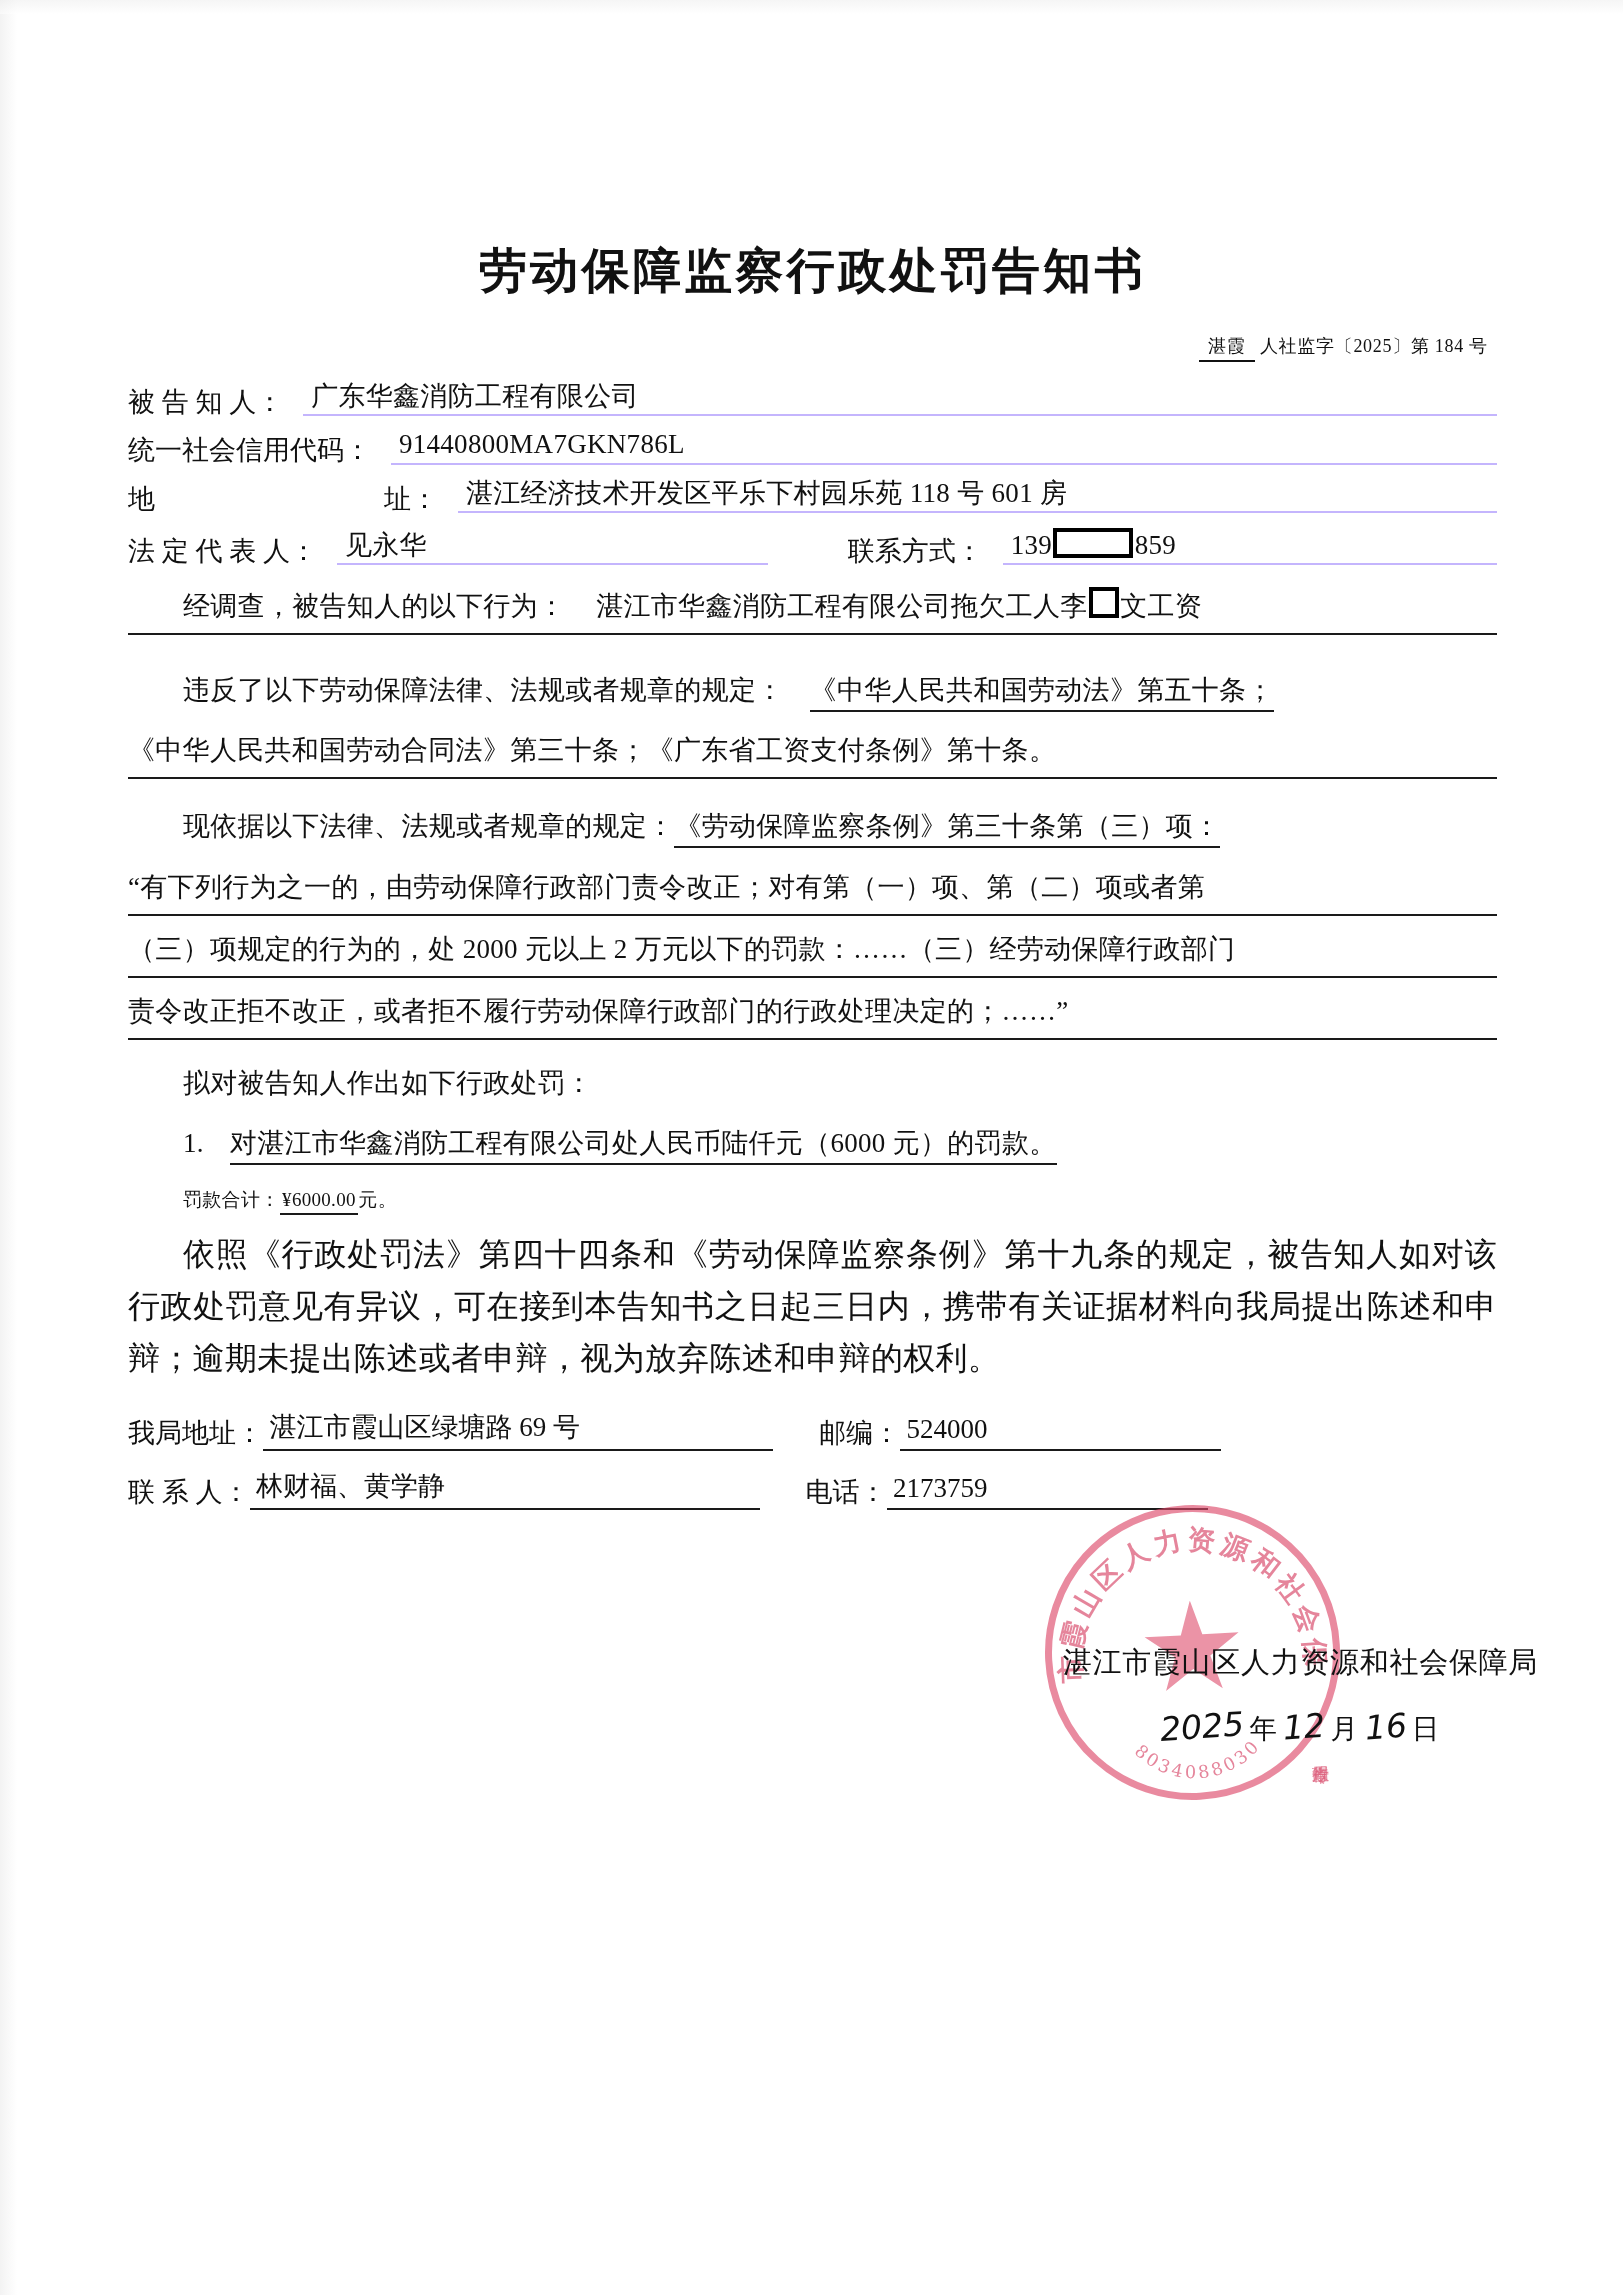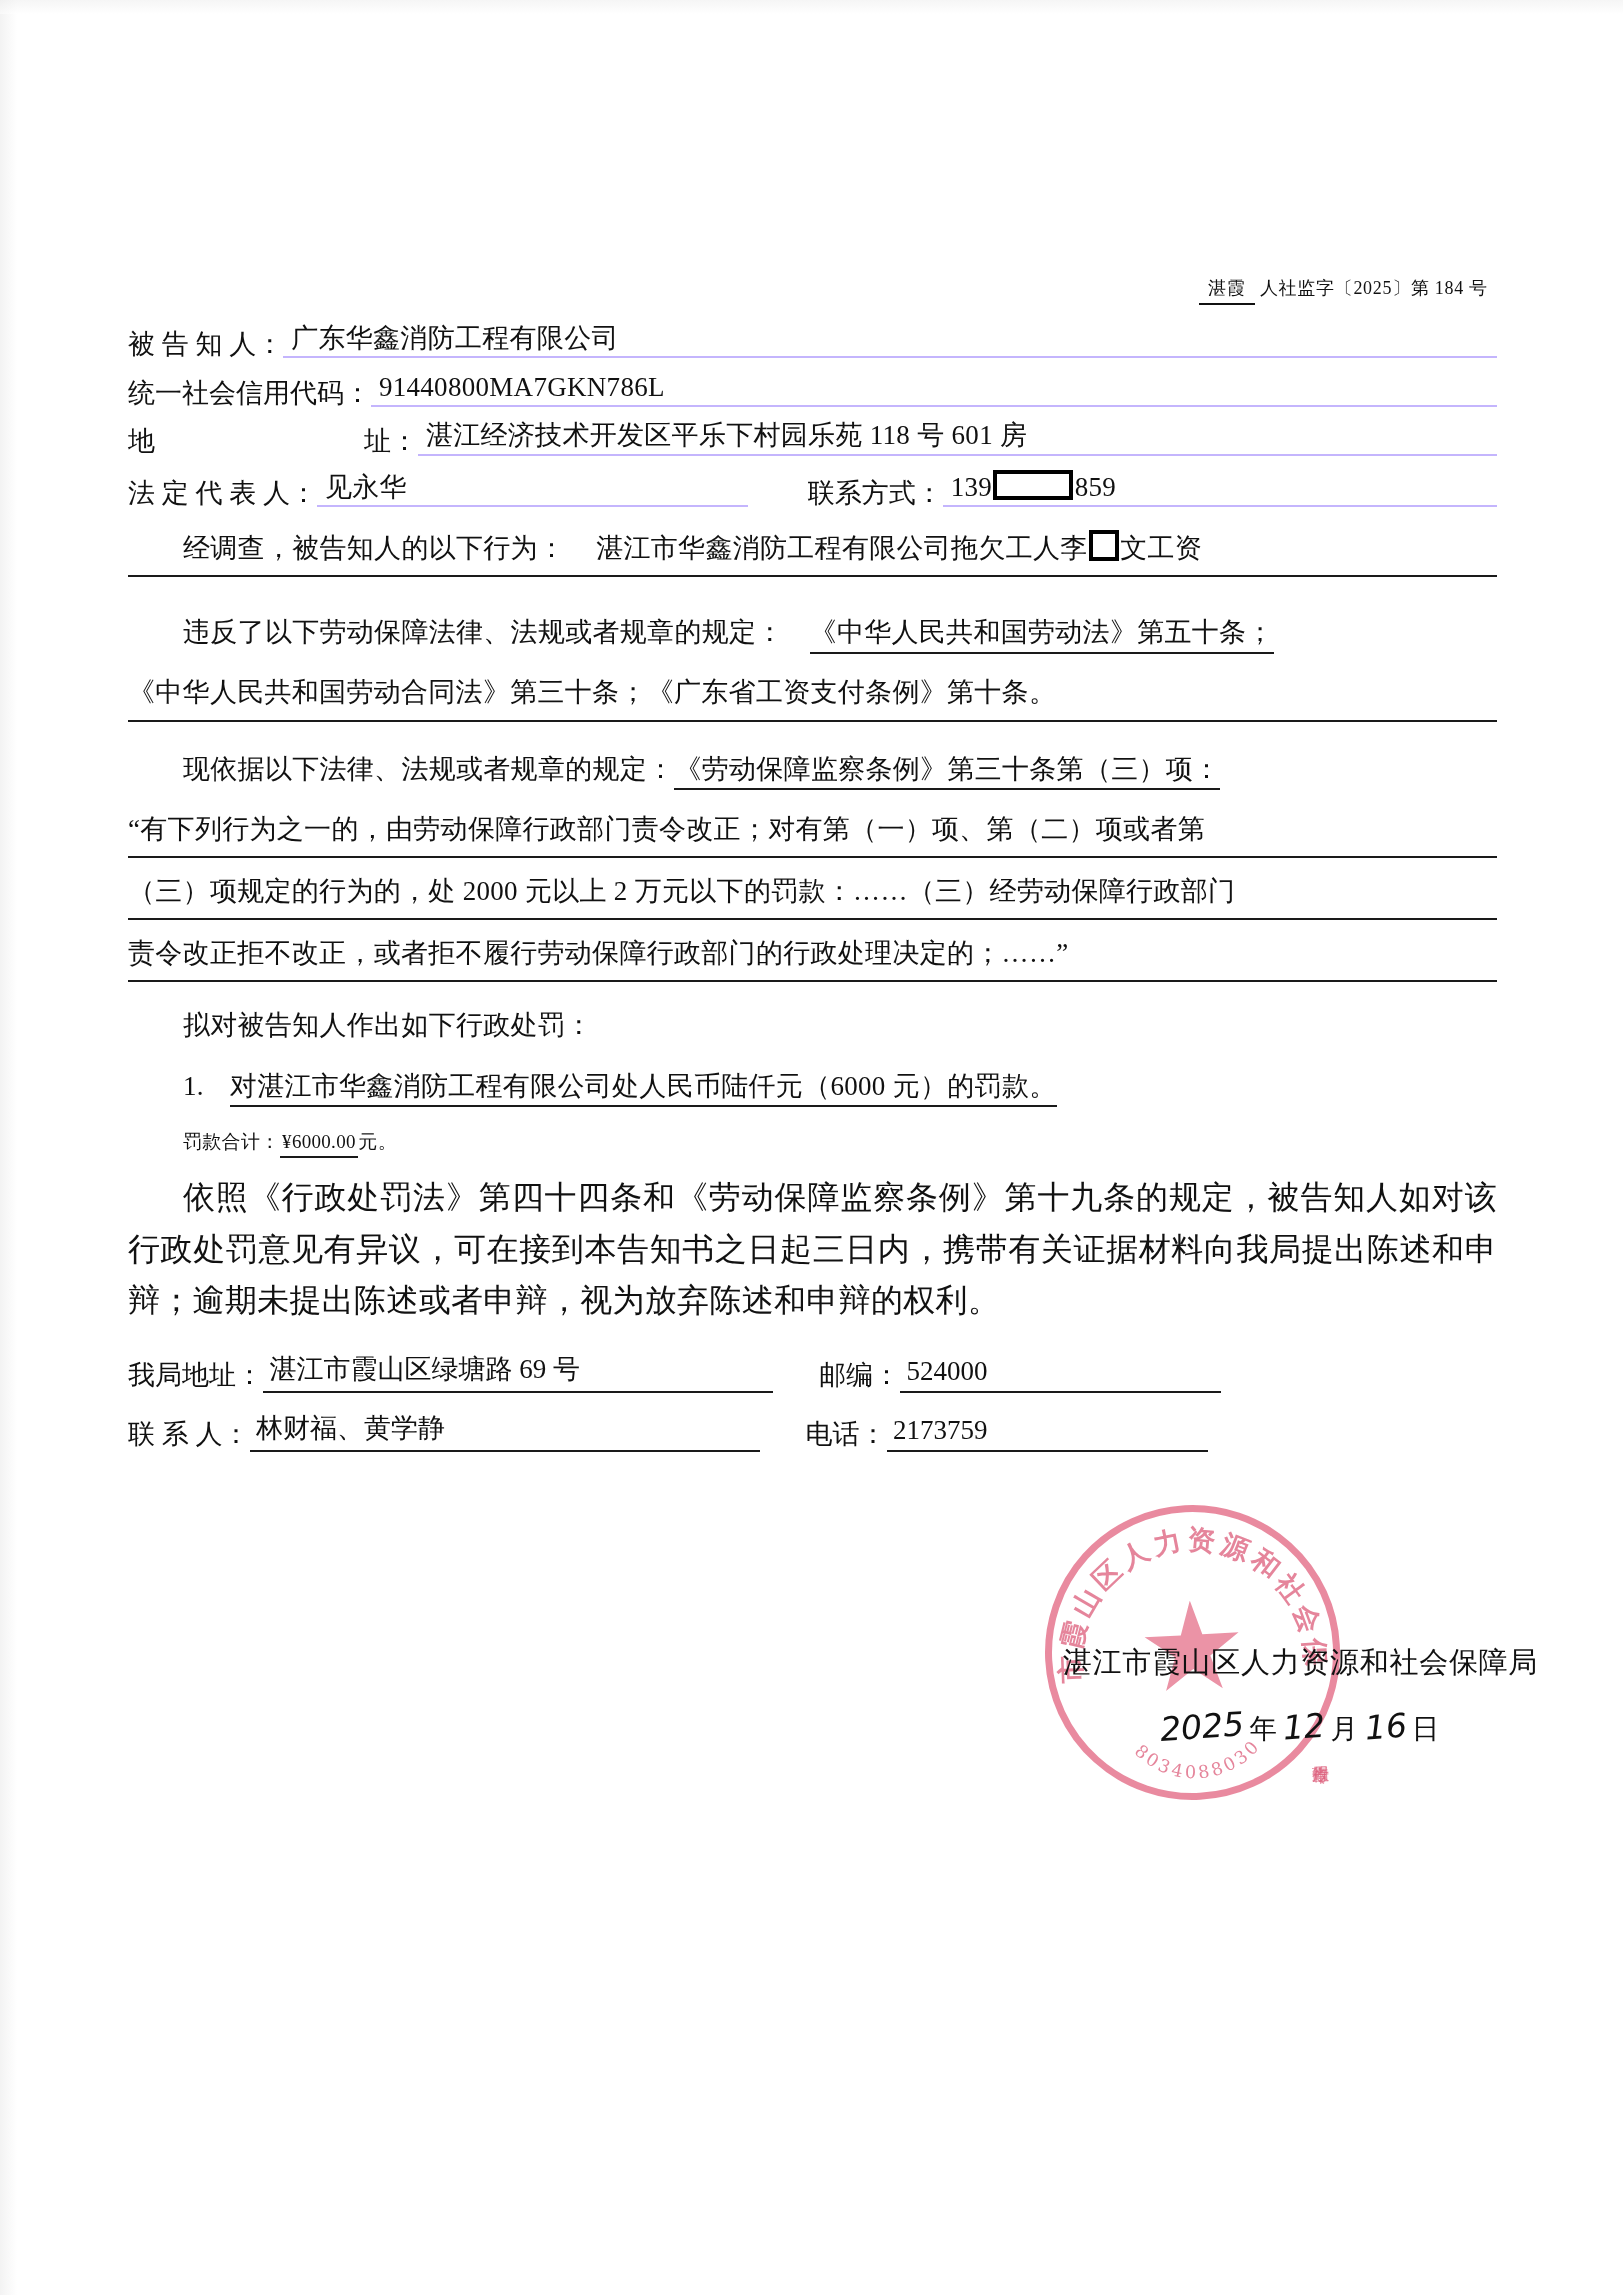--- a/index.html
+++ b/index.html
@@ -70,20 +70,21 @@
   }
 
   
   .field-row {
     display: flex;
     align-items: flex-end;
     font-size: 27px;
     line-height: 1.05;
     margin-bottom: 14.4px;
     white-space: nowrap;
+    gap: 20px;
   }
   .field-label {
     flex: 0 0 auto;
     letter-spacing: 0px;
   }
   .label-spread {
     display: inline-block;
   }
   .label-spread.w8 { width: 236px; }
   .field-value {
@@ -256,20 +257,21 @@
 </head>
 <body>
 
 <div class="page">
   <div class="sheet">
     <div class="scan-edge-left"></div>
     <div class="scan-edge-top"></div>
 
     <div class="content">
 
+      <h1 class="doc-title">劳动保障监察行政处罚告知书</h1>
 
       <div class="doc-number-row">
         <span class="doc-number-prefix">湛霞</span>
         <span>人社监字〔2025〕第 184 号</span>
       </div>
 
       <div class="field-row">
         <span class="field-label">被 告 知 人：</span>
         <span class="field-value">广东华鑫消防工程有限公司</span>
       </div>

